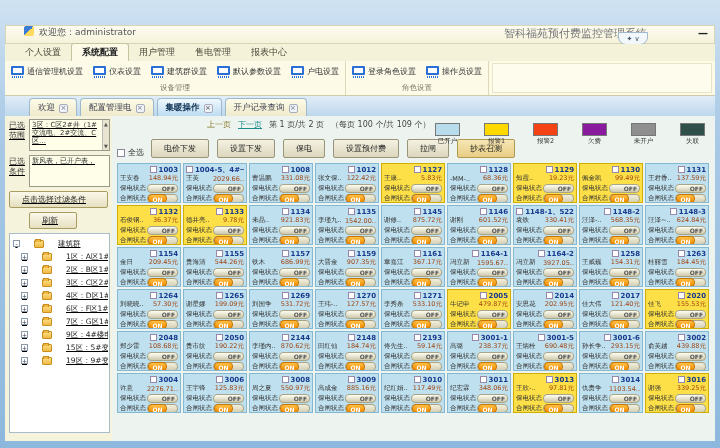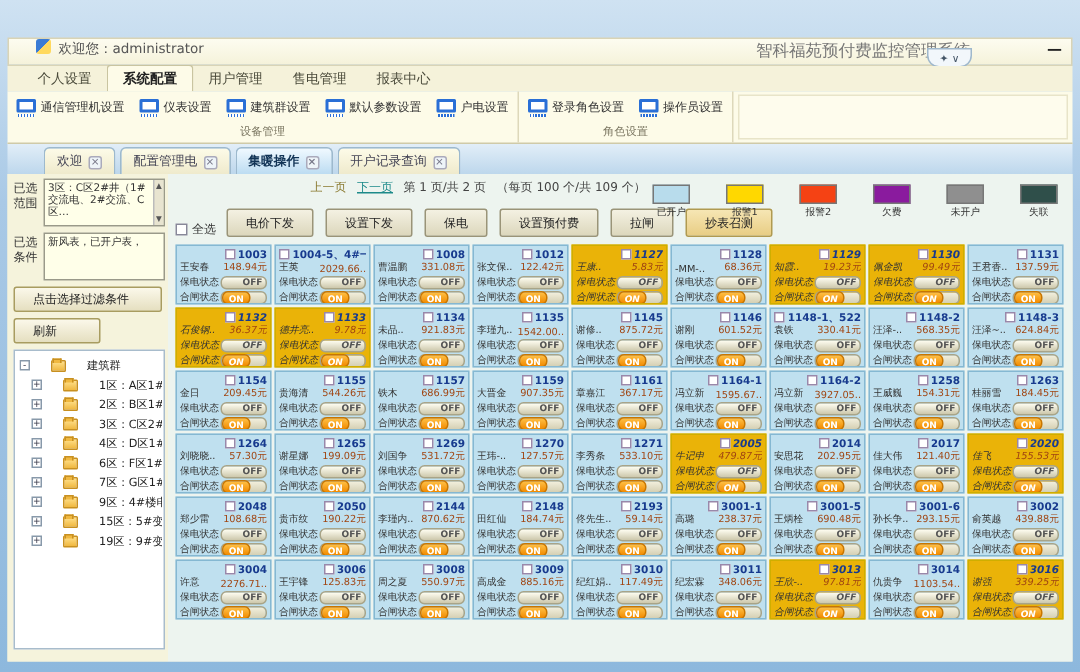--- a/index.html
+++ b/index.html
@@ -52,32 +52,32 @@
   .dtab.active { background:linear-gradient(#f0f9ff,#bcdcf2); color:#135; font-weight:bold; }
   .dtab .x { font-size:7px; color:#778; border:1px solid #aab;
     border-radius:2px; width:9px; height:9px; line-height:7px; text-align:center; background:#eef4f8; }
 
   
   #content { position:absolute; left:5px; right:5px; top:116px; bottom:7px;
     background:#f5f3dc; }
 
   
   #sidebar { position:absolute; left:0; top:0; width:107px; bottom:0;
-    background:#f5f3dc; padding:3px 2px 0 4px; }
+    background:#f5f3dc; padding:3px 2px 0 4px;text-decoration:underline; }
   .side-row { display:flex; gap:2px; margin-bottom:4px; }
   .vlabel { width:18px; font-size:8px; color:#333; word-break:break-all; line-height:10px; padding-top:2px; }
   .side-box { flex:1; background:#ffffe9; border:1px solid #9a9a8a; font-size:7px;
     color:#333; padding:1px 8px 1px 2px; height:32px; overflow:hidden; position:relative; line-height:8px; }
   .side-box .sb { position:absolute; right:0; top:0; bottom:0; width:7px;
     background:#e8e4d0; border-left:1px solid #bbb; font-size:5px; color:#555;
     display:flex; flex-direction:column; justify-content:space-between; align-items:center; }
   .side-btn { display:block; width:99px; margin:0 0 4px 0; font-size:8px; color:#222;
     background:linear-gradient(#fbf8ea,#e5dfc0); border:1px solid #a89c60;
     border-radius:2px; padding:2px 12px; text-align:left; }
-  .side-btn.small { width:58px; }
+  .side-btn.small { width:48px; margin-left:20px; }
   #tree { margin-top:4px; width:101px; height:200px; background:#fff;
     border:1px solid #a8bccc; padding:3px 1px 0 3px; overflow:hidden; }
   .titem { display:flex; align-items:center; gap:14px; font-size:7.5px; color:#222;
     height:13px; white-space:nowrap; overflow:hidden; }
   .titem.child { padding-left:8px; }
   .ebox { width:7px; height:7px; border:1px solid #8899aa; background:#fff;
     font-size:6px; line-height:5px; text-align:center; color:#334; flex:0 0 7px; }
   .folder { width:10px; height:8px; background:linear-gradient(#ffe08a,#f0b840);
     border:1px solid #c89020; border-radius:1px; position:relative; flex:0 0 10px; }
   .folder::before { content:""; position:absolute; left:0; top:-2px; width:4px; height:2px;
@@ -99,21 +99,21 @@
   #legend { position:absolute; right:10px; top:7px; display:flex; gap:24px; }
   .litem { display:flex; flex-direction:column; align-items:center; gap:1px; }
   .lswatch { width:25px; height:13px; border:1px solid #777; }
   .llabel { font-size:6.5px; color:#333; white-space:nowrap; }
 
   
   #grid { margin-top:5px; display:grid; grid-template-columns:repeat(9,64px);
     grid-auto-rows:40px; gap:2px; }
   .card { border:1px solid #85b8d2; background:#bfe0ef; padding:1px 2px;
     overflow:hidden; font-size:6.5px; }
-  .card.alarm { background:#eab308; border-color:#cfae00;font-style:italic; }
+  .card.alarm { background:#fde047; border-color:#cfae00; }
   .c-head { display:flex; align-items:center; gap:2px; height:9px;justify-content:flex-end; }
   .c-cb { width:7px; height:7px; border:1px solid #98a; background:#fff; flex:0 0 7px; }
   .c-room { font-size:7px; font-weight:bold; color:#173a8e; white-space:nowrap; overflow:hidden; }
   .c-line { display:flex; justify-content:space-between; height:9px; align-items:center; }
   .c-name { color:#333; white-space:nowrap; overflow:hidden; max-width:30px; }
   .c-amt { color:#a04512; white-space:nowrap; overflow:hidden; }
   .c-stat { display:flex; justify-content:space-between; align-items:center; height:10px; color:#333; }
   .tg { width:31px; height:9px; border-radius:4px; border:1px solid #a8a488; position:relative; }
   .tg.off { background:linear-gradient(#fffef2,#cdc8ac); }
   .tg.off .t { position:absolute; right:2px; top:0; font-size:6px; font-weight:bold; color:#555; line-height:8px; }

